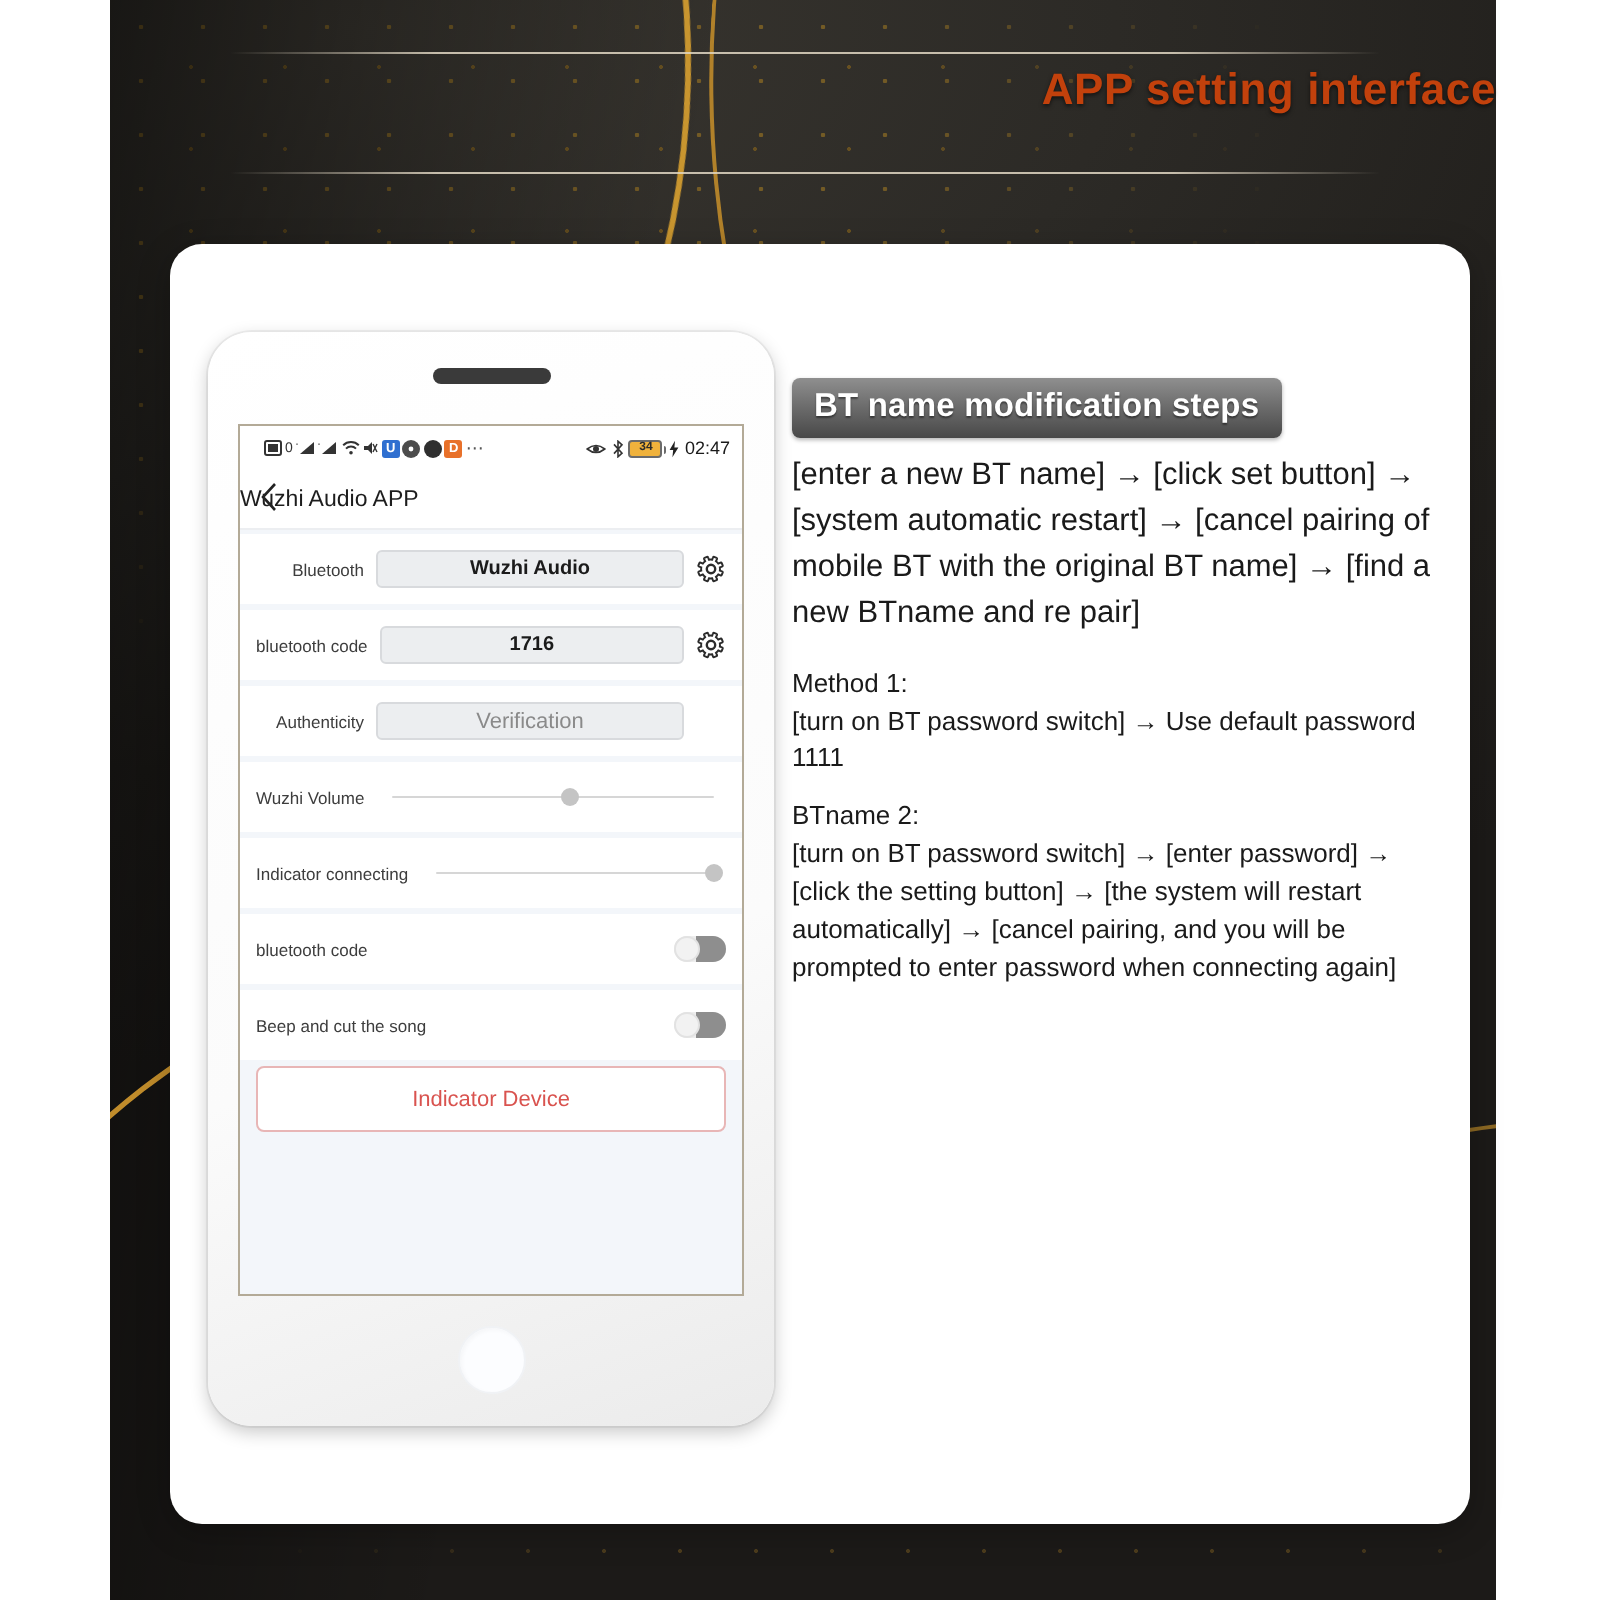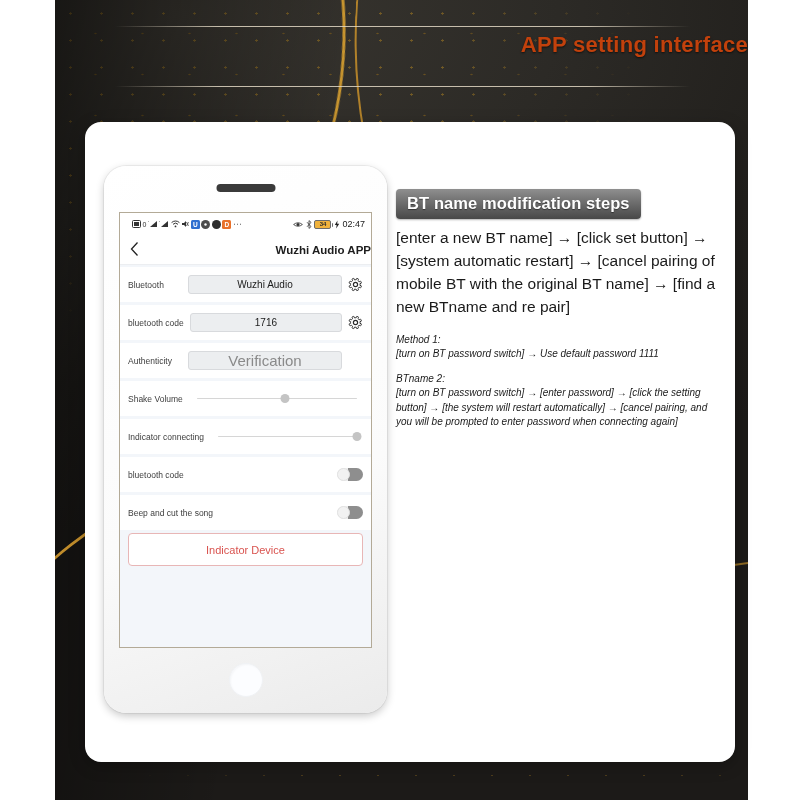--- a/index.html
+++ b/index.html
@@ -173,49 +173,49 @@
     height: 30px; background: #ffffff;
     display: flex; align-items: center;
     border-bottom: 1px solid #eceef1;
     position: relative;
   }
   .appbar .back {
     position: absolute; left: 10px; top: 50%; transform: translateY(-50%);
     font-size: 15px; color: #2a2a2a; line-height: 1;
   }
   .appbar .title {
-    width: 100%; text-align: right;
-    font-size: 11.5px; color: #1d1d1d; font-weight: 700;
+    width: 100%; text-align: left;
+    font-size: 11.5px; color: #1d1d1d; font-weight: 400;
   }
 
   
   .rows { background: #f3f6fa; padding-top: 2px; }
   .row {
     background: #fff;
     margin-bottom: 3px;
     height: 35px;
     display: flex; align-items: center;
     padding: 0 8px;
   }
   .row-label {
     font-size: 8.5px; color: #3d3d3d;
     white-space: nowrap;
   }
-  .row-label.wide { min-width: 54px; }
+  .row-label.wide { min-width: 54px; text-align: right; }
   .val-field {
     flex: 1;
     margin: 0 6px;
     height: 19px;
     background: #eceef0;
     border: 1px solid #d8dadd;
     border-radius: 3px;
     display: flex; align-items: center; justify-content: center;
-    font-size: 10px; font-weight: normal; color: #1b1b1b;
-  }
-  .val-field.muted { color: #8a8a8a; font-weight: normal; font-size: 15px; }
+    font-size: 10px; font-weight: bold; color: #1b1b1b;
+  }
+  .val-field.muted { color: #8a8a8a; font-weight: normal; font-size: 11px; }
   .gear { width: 15px; height: 15px; flex: 0 0 auto; }
   .gear svg { display: block; width: 15px; height: 15px; }
 
   
   .slider { flex: 1; margin-left: 14px; margin-right: 6px; position: relative; height: 14px; }
   .slider .track {
     position: absolute; left: 0; right: 0; top: 6px; height: 1.5px;
     background: #d6d6d6; border-radius: 2px;
   }
   .slider .knob {
@@ -271,21 +271,21 @@
     box-shadow: 0 1px 2px rgba(0,0,0,.3);
     white-space: nowrap;
   }
   .body-text {
     margin-top: 8px;
     font-size: 15.5px;
     line-height: 1.48;
     color: #1a1a1a;
   }
   .sect-2 { margin-top: 14px; }
-  .para { margin-top: 10px; font-size: 10px; line-height: 1.45; color: #1a1a1a; font-style: italic; }
+  .para { margin-top: 10px; font-size: 13px; line-height: 1.45; color: #1a1a1a; }
   .para.first { margin-top: 7px; }
 </style>
 </head>
 <body>
 
 <div id="page">
 
   <div class="backdrop">
     <div class="dots"></div>
     <div class="dots2"></div>
@@ -412,21 +412,21 @@
           </span>
         </div>
 
         <div class="row">
           <span class="row-label wide">Authenticity</span>
           <span class="val-field muted">Verification</span>
           <span class="gear"></span>
         </div>
 
         <div class="row">
-          <span class="row-label">Shake Volume</span>
+          <span class="row-label">Wuzhi Volume</span>
           <span class="slider">
             <span class="track"></span>
             <span class="knob" style="left:55%"></span>
           </span>
         </div>
 
         <div class="row">
           <span class="row-label">Indicator connecting</span>
           <span class="slider">
             <span class="track"></span>

